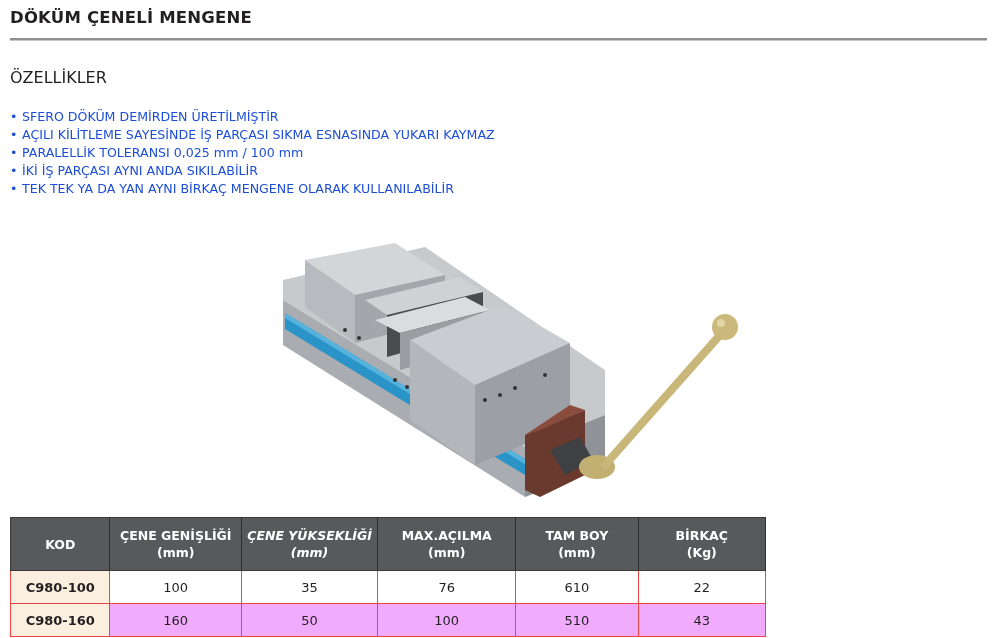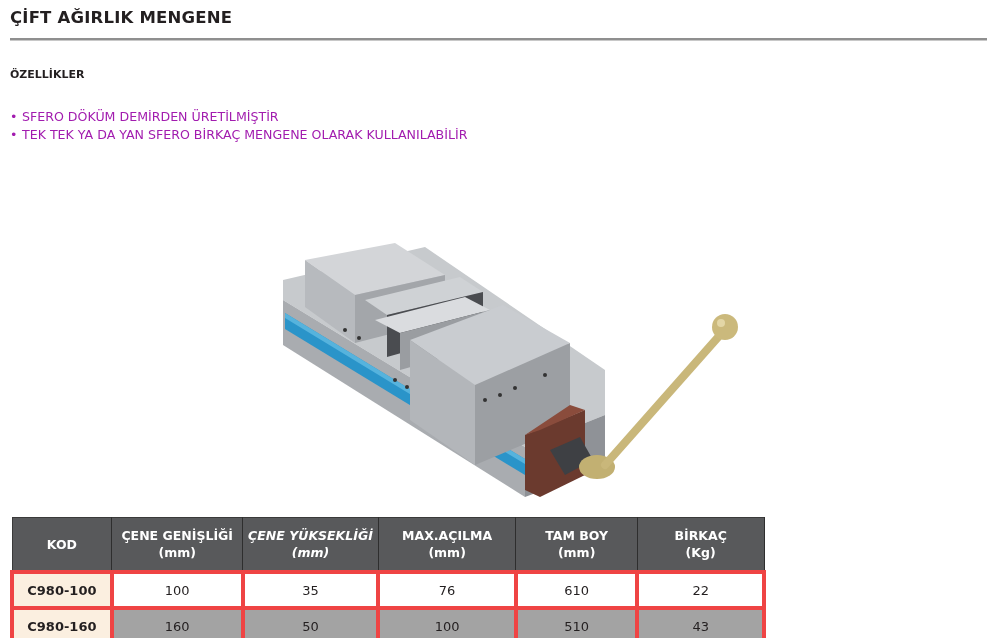--- a/index.html
+++ b/index.html
@@ -11,69 +11,72 @@
       position: absolute; left: 10px; top: 8px;
       font-size: 16.5px; font-weight: bold; letter-spacing: 0.2px;
       color: #231f20;
     }
     .rule {
       position: absolute; left: 10px; top: 38px; width: 977px; height: 2px;
       background: #8f8f8f; border-bottom: 1px solid #c8c8c8;
     }
     .section-title {
       position: absolute; left: 10px; top: 68px;
-      font-size: 11px; font-weight: bold; color: #231f20;
+      font-size: 16px; font-weight: normal; color: #231f20;
     }
     .features {
       position: absolute; left: 10px; top: 108px; margin: 0; padding: 0;
       list-style: none;
     }
     .features li {
-      font-size: 12.6px; line-height: 18px; color: #a21caf; white-space: nowrap;
+      font-size: 12.6px; line-height: 18px; color: #1d4ed8; white-space: nowrap;
     }
     .features li .bullet { display: inline-block; width: 12px; }
     .product-image {
       position: absolute; left: 275px; top: 235px; width: 470px; height: 270px;
     }
     table.spec {
       position: absolute; left: 10px; top: 517px;
       border-collapse: collapse; width: 756px;
       font-family: "DejaVu Sans", sans-serif;
     }
     table.spec th {
       background: #58595b; color: #ffffff; font-weight: bold;
       font-size: 12.5px; line-height: 17px; height: 52px;
       border: 1px solid #3a3a3a; border-right: 1px solid #2e2e2e;
       text-align: center; vertical-align: middle; padding: 0 4px;
     }
     table.spec td {
       font-size: 13px; height: 30px; text-align: center; vertical-align: middle;
-      border: 4px solid #ef4444; color: #231f20;
+      border: 1px solid #ef4444; color: #231f20;
     }
     table.spec tr.row-1 td { background: #ffffff; }
-    table.spec tr.row-2 td { background: #a3a3a3; }
+    table.spec tr.row-2 td { background: #f0abfc; }
     table.spec td.code { background: #fbefe0 !important; font-weight: bold; }
     .col-kod { width: 114px; }
     .col-gen { width: 145px; }
     .col-yuk { width: 146px; font-style: italic; }
     .col-max { width: 146px; }
     .col-tam { width: 146px; }
     .col-agr { width: 147px; }
   </style>
 </head>
 <body>
 
-<div class="title">ÇİFT AĞIRLIK MENGENE</div>
+<div class="title">DÖKÜM ÇENELİ MENGENE</div>
 <div class="rule"></div>
 
 <div class="section-title">ÖZELLİKLER</div>
 
 <ul class="features">
   <li><span class="bullet">•</span><span>SFERO DÖKÜM DEMİRDEN ÜRETİLMİŞTİR</span></li>
-  <li><span class="bullet">•</span><span>TEK TEK YA DA YAN SFERO BİRKAÇ MENGENE OLARAK KULLANILABİLİR</span></li>
+  <li><span class="bullet">•</span><span>AÇILI KİLİTLEME SAYESİNDE İŞ PARÇASI SIKMA ESNASINDA YUKARI KAYMAZ</span></li>
+  <li><span class="bullet">•</span><span>PARALELLİK TOLERANSI 0,025 mm / 100 mm</span></li>
+  <li><span class="bullet">•</span><span>İKİ İŞ PARÇASI AYNI ANDA SIKILABİLİR</span></li>
+  <li><span class="bullet">•</span><span>TEK TEK YA DA YAN AYNI BİRKAÇ MENGENE OLARAK KULLANILABİLİR</span></li>
 </ul>
 
 <div class="product-image">
   <svg width="470" height="270" viewBox="0 0 470 270" xmlns="http://www.w3.org/2000/svg">
 
     <polygon points="8,45 150,12 330,135 330,180 250,212 8,65" fill="#c7cacd"></polygon>
 
     <polygon points="8,65 250,212 250,262 8,110" fill="#a9acb0"></polygon>
 
     <polygon points="10,78 250,224 250,240 10,94" fill="#2a94c9"></polygon>

